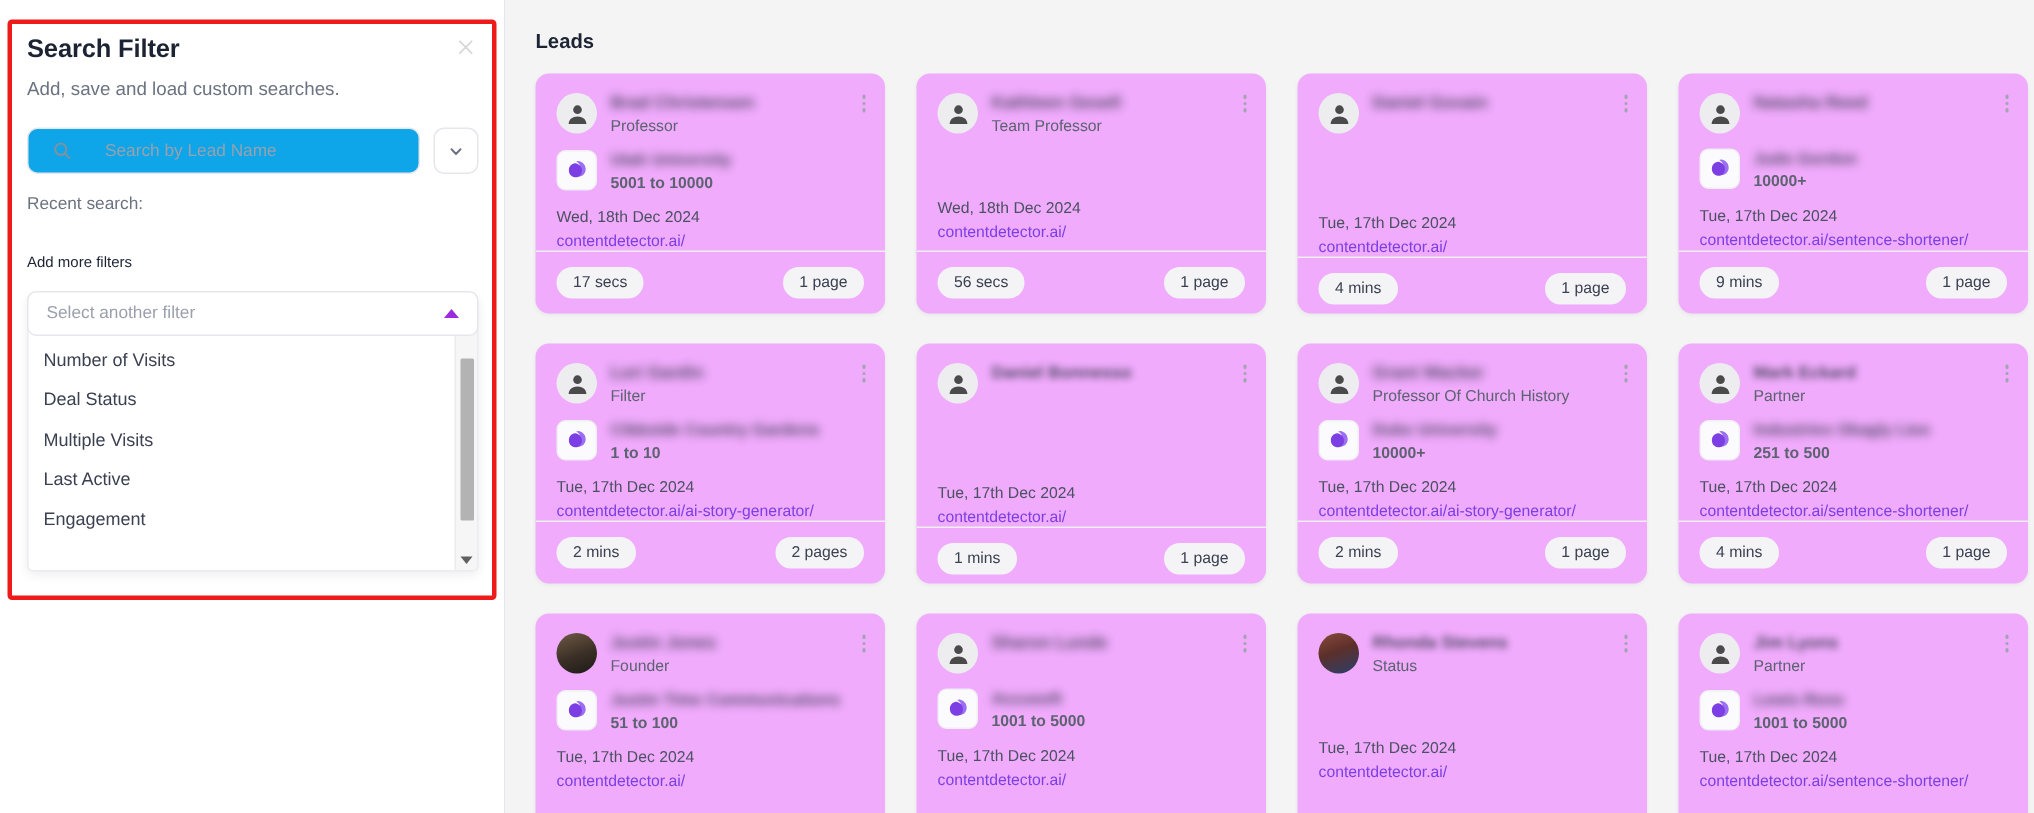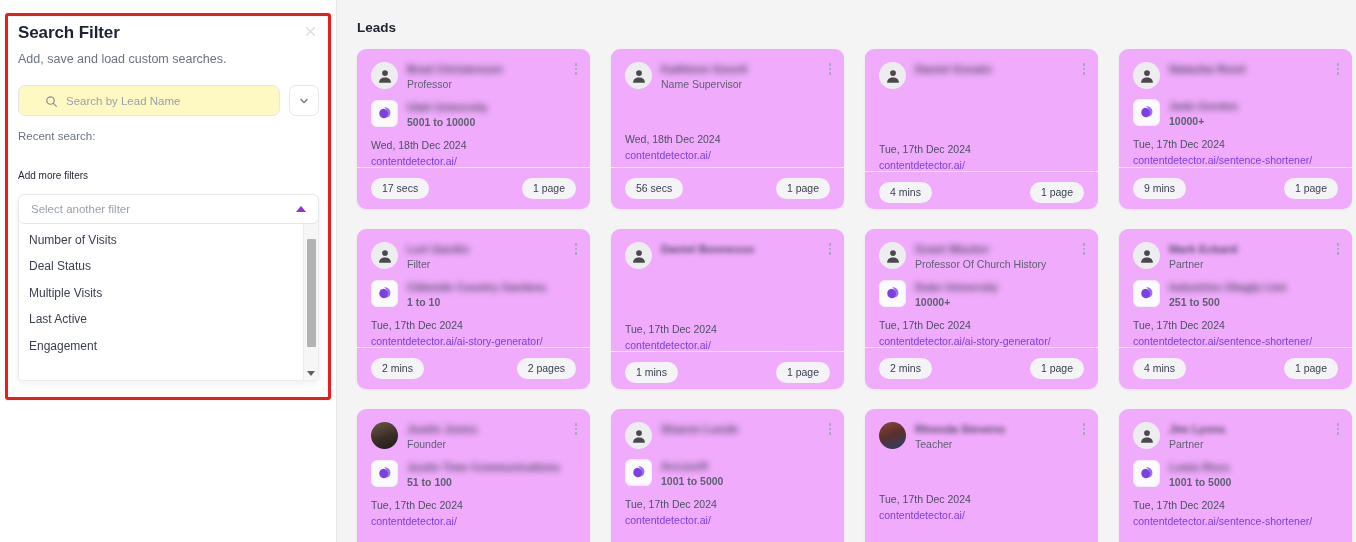--- a/index.html
+++ b/index.html
@@ -39,22 +39,22 @@
     position: absolute; right: 16px; top: 20px;
     width: 22px; height: 22px;
     display: flex; align-items: center; justify-content: center;
     color: #d8d8dc; font-size: 15px; cursor: pointer;
     border-radius: 50%;
   }
   .search-row { display: flex; gap: 9px; margin-top: 18px; align-items: center; }
   .search-box {
     flex: 1 1 auto; height: 31px;
     border: 1px solid #e6e7eb; border-radius: 7px;
-    display: flex; align-items: center; gap: 8px;
-    padding: 0 26px; background: #fef9c3;
+    display: flex; align-items: center; gap: 22px;
+    padding: 0 16px; background: #0ea5e9;
   }
   .search-icon { width: 13px; height: 13px; flex: 0 0 13px; color: #8b8f9a; }
   .search-input {
     border: none; outline: none; flex: 1 1 auto;
     font-family: "Liberation Sans", sans-serif;
     font-size: 11.5px; color: #3b4151; background: transparent;
   }
   .search-input::placeholder { color: #9aa0ac; }
   .chevron-btn {
     width: 30px; height: 31px; flex: 0 0 30px;
@@ -322,21 +322,21 @@
             </div>
             <div class="person-row">
               <div class="avatar ">
                 <svg viewBox="0 0 20 20" fill="currentColor">
                   <circle cx="10" cy="6.4" r="3.6"></circle>
                   <path d="M2.6 18.4c0-4.1 3.3-6.4 7.4-6.4s7.4 2.3 7.4 6.4z"></path>
                 </svg>
               </div>
               <div class="person-text">
                 <div class="person-name">Kathleen Gesell</div>
-                <div class="person-title">Name Supervisor</div>
+                <div class="person-title">Team Professor</div>
               </div>
             </div>
             <div class="spacer-mid"></div>
             <div class="spacer-mid"></div>
             <div class="card-meta">
               <div class="card-date">Wed, 18th Dec 2024</div>
               <div class="card-url">contentdetector.ai/</div>
             </div>
           </div>
           <div class="card-footer">
@@ -637,21 +637,21 @@
           <div class="card-body">
             <div class="card-menu">
               <i></i>
               <i></i>
               <i></i>
             </div>
             <div class="person-row">
               <div class="avatar photo-b"></div>
               <div class="person-text">
                 <div class="person-name semi">Rhonda Stevens</div>
-                <div class="person-title">Teacher</div>
+                <div class="person-title">Status</div>
               </div>
             </div>
             <div class="spacer-mid"></div>
             <div class="spacer-mid"></div>
             <div class="card-meta">
               <div class="card-date">Tue, 17th Dec 2024</div>
               <div class="card-url">contentdetector.ai/</div>
             </div>
           </div>
         </div>

